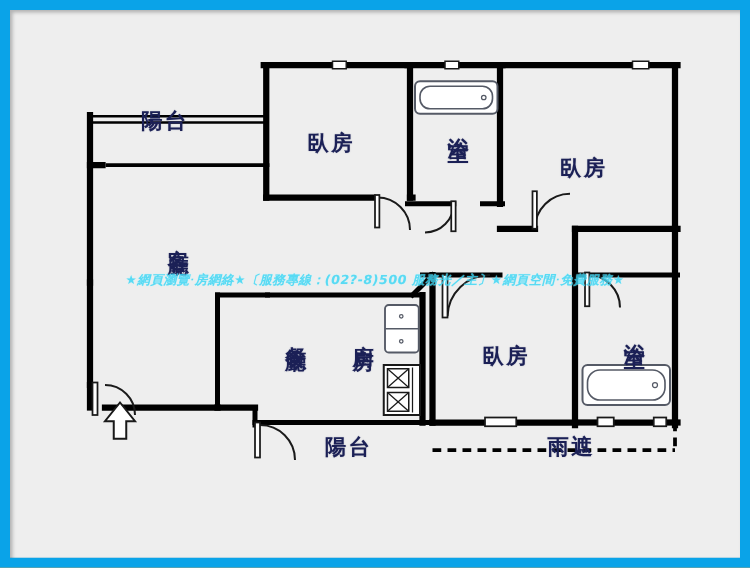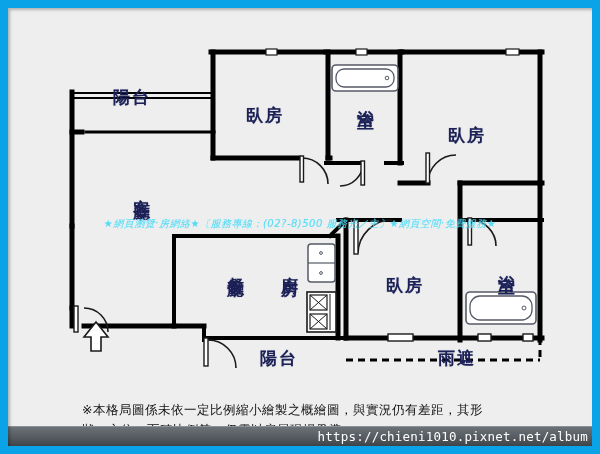--- a/index.html
+++ b/index.html
@@ -81,21 +81,21 @@
   
   #watermark {
     position: absolute;
     left: 0;
     top: 209px;
     width: 584px;
     text-align: center;
     z-index: 40;
     pointer-events: none;
     font-size: 10px;
-    font-weight: 400;
+    font-weight: 700;
     font-style: italic;
     color: #39d6f5;
     opacity: 0.82;
     letter-spacing: 0.5px;
     white-space: nowrap;
     text-shadow: 0 0 1px #9bf0ff;
   }
 
   
   #note {
@@ -305,24 +305,17 @@
     <div class="room-label" style="left:378px; top:268px;">臥房</div>
 
     <div class="room-label vertical" style="left:489px; top:253px;">浴室</div>
 
     <div class="room-label" style="left:252px; top:341px;">陽台</div>
 
     <div class="room-label" style="left:430px; top:341px;">雨遮</div>
 
     <div id="watermark">★網頁瀏覽‧房網絡★〔服務專線：(02?-8)500 服務光／主〕★網頁空間‧免費服務★</div>
 
-    <div id="note">
-      <span class="note-line">※本格局圖係未依一定比例縮小繪製之概繪圖，與實況仍有差距，其形</span>
-      <span class="note-line">狀、方位、面積比例等，仍需以房屋現場爲準。</span>
-    </div>
   </div>
 
-  <div id="statusbar">
-    <span id="url-text">https://chieni1010.pixnet.net/album</span>
-  </div>
 
   <div id="inner-shadow"></div>
 </div>
 
 </body></html>

